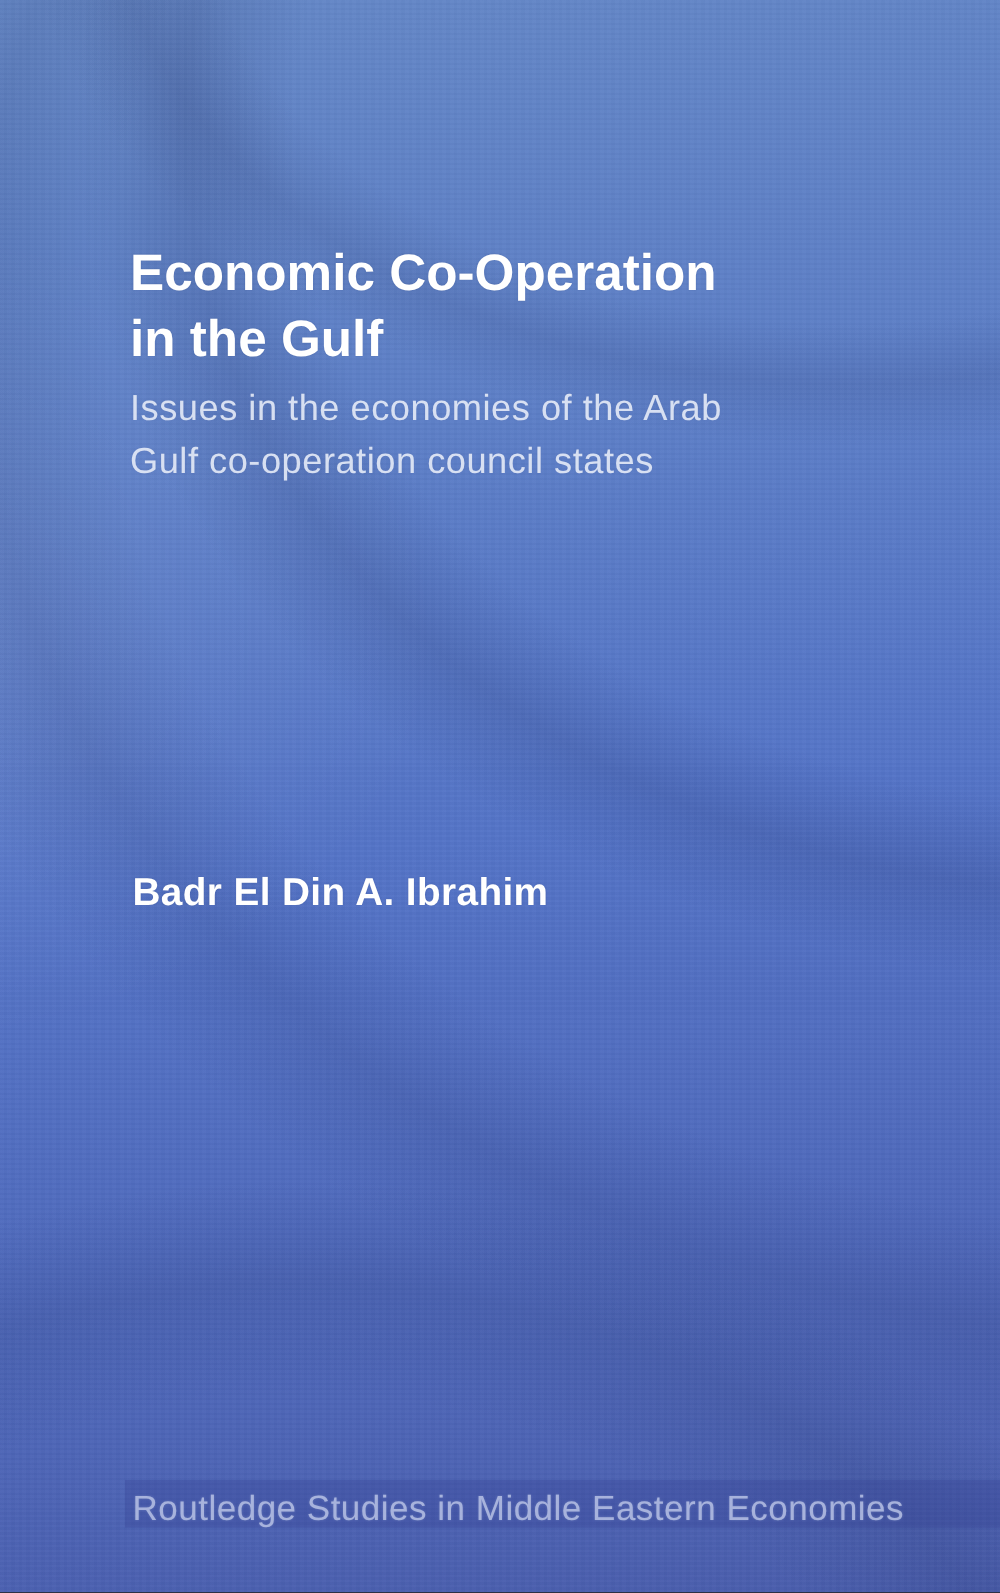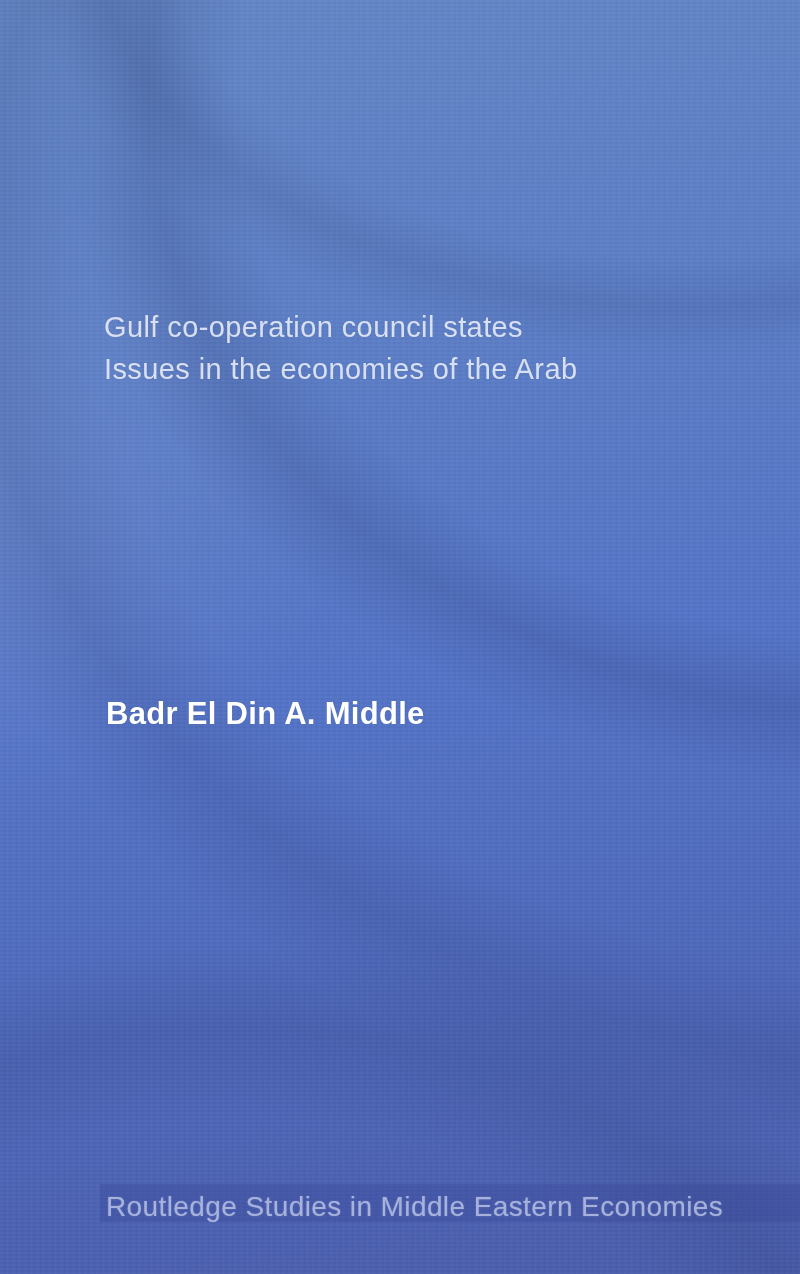--- a/index.html
+++ b/index.html
@@ -89,23 +89,27 @@
     opacity: 0.85;
     text-shadow: 0 0 2px rgba(130,145,200,0.7);
   }
 </style>
 </head>
 <body>
 
 <div class="stage">
   <div class="cover"></div>
 
+  <div class="title">
+    <div>Economic Co-Operation</div>
+    <div>in the Gulf</div>
+  </div>
 
   <div class="subtitle">
+    <div>Issues in the economies of the Arab</div>
     <div>Gulf co-operation council states</div>
-    <div>Issues in the economies of the Arab</div>
   </div>
 
-  <div class="author">Badr El Din A. Middle</div>
+  <div class="author">Badr El Din A. Ibrahim</div>
 
   <div class="series-band"></div>
   <div class="series-text">Routledge Studies in Middle Eastern Economies</div>
 </div>
 
 </body></html>

